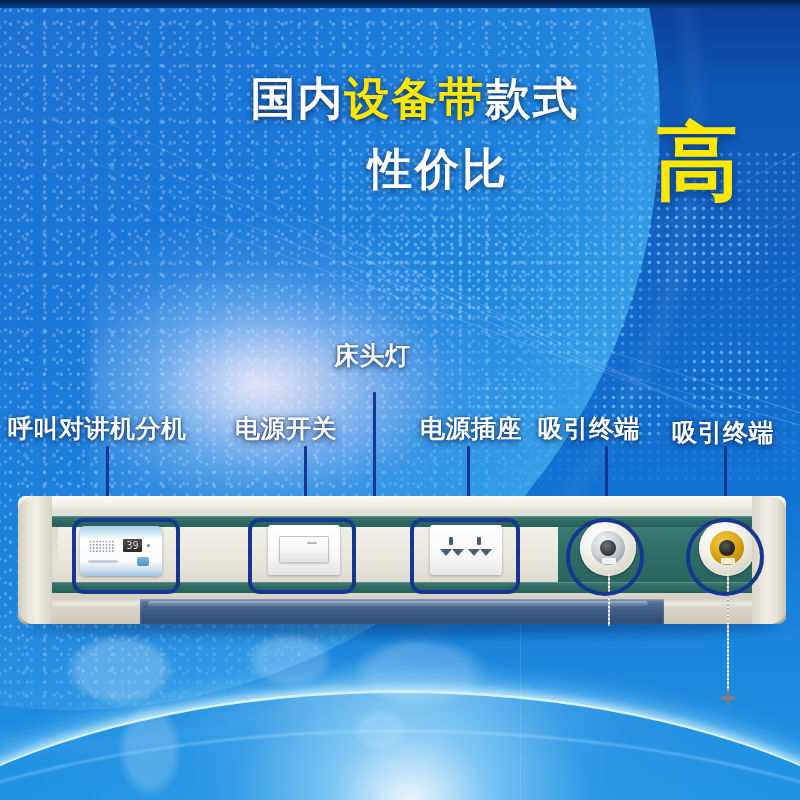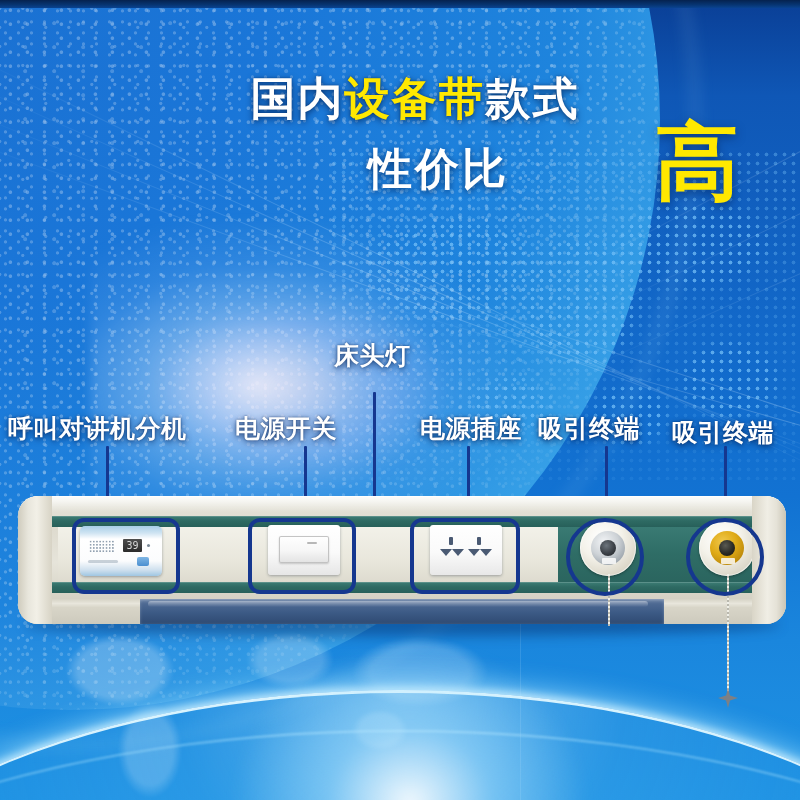--- a/index.html
+++ b/index.html
@@ -152,21 +152,21 @@
     position:absolute;width:3px;background:#15378f;border-radius:1px;
   }
 
   
   .panel-wrap{position:absolute;left:18px;top:496px;width:770px;height:140px;}
   .panel-shadow{
     position:absolute;left:6px;top:118px;width:756px;height:22px;border-radius:50%;
     background:rgba(3,35,90,.40);filter:blur(6px);
   }
   .panel{
-    position:absolute;left:0;top:0;width:768px;height:128px;border-radius:20px;
+    position:absolute;left:0;top:0;width:768px;height:128px;border-radius:8px;
     background:linear-gradient(180deg,#ecebe2 0%,#e3e1d6 8%,#dedbcf 26%,#e6e4da 52%,#d9d6c9 74%,#cdc9bb 92%,#bdb9ab 100%);
     box-shadow:inset 0 1px 0 rgba(255,255,255,.85), inset 0 -2px 5px rgba(120,115,100,.35);
     overflow:hidden;
   }
   .panel-top-hl{
     position:absolute;left:0;top:0;width:100%;height:16px;
     background:linear-gradient(180deg, rgba(255,255,255,.9), rgba(255,255,255,0));
   }
   .stripe{
     position:absolute;background:linear-gradient(180deg,#3d7d75 0%,#2e6a63 45%,#27605a 100%);

